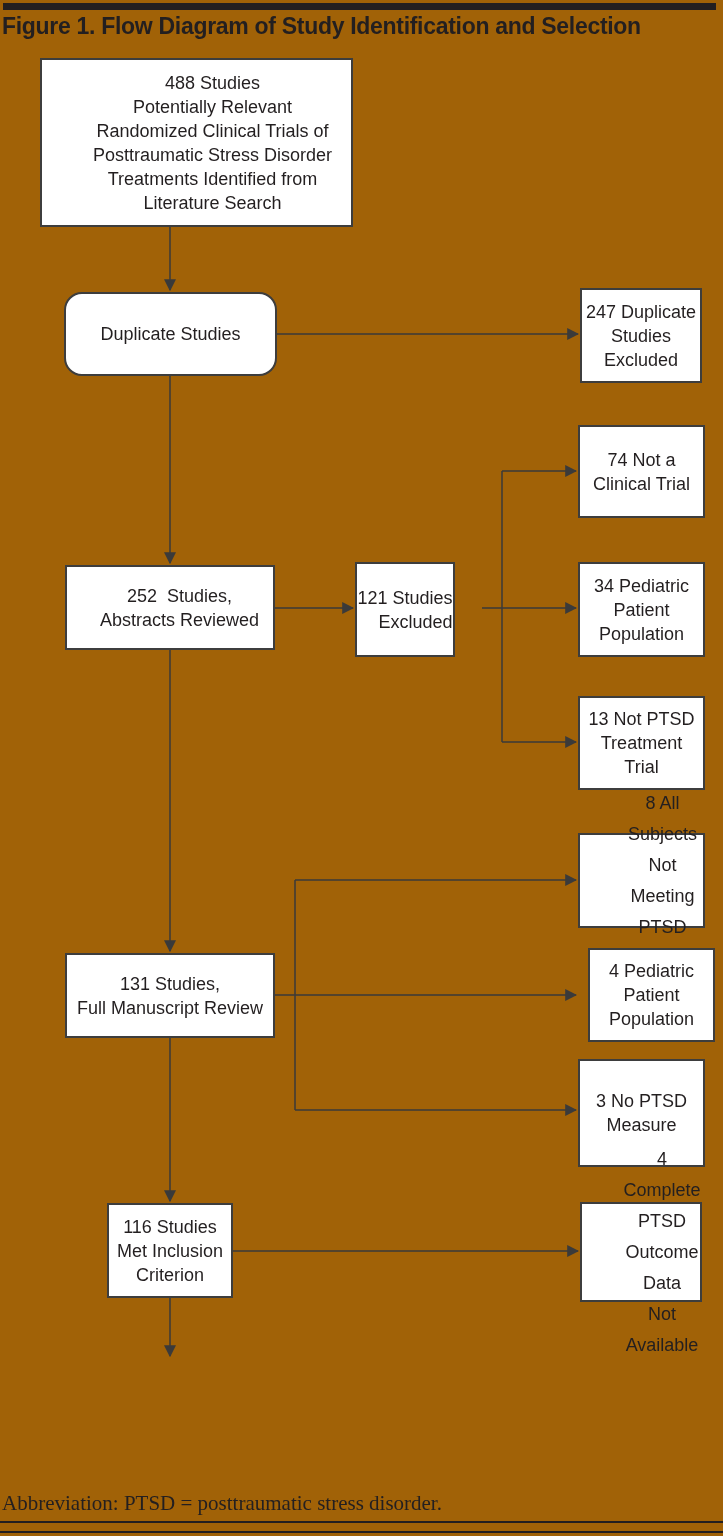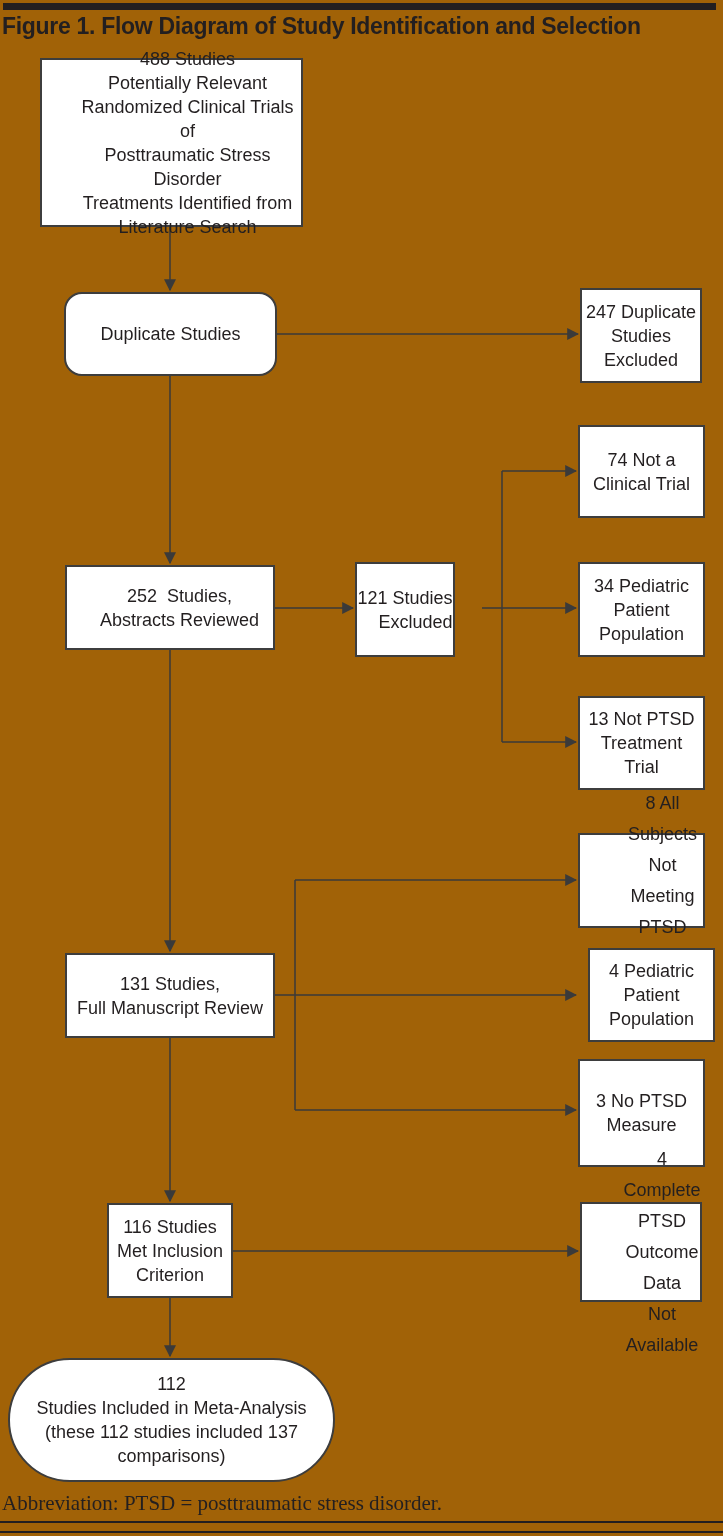--- a/index.html
+++ b/index.html
@@ -27,21 +27,21 @@
   }
   .node {
     position: absolute; box-sizing: border-box;
     border: 2px solid #3d3d3d; background: #ffffff;
     display: flex; align-items: center; justify-content: center;
     text-align: center; white-space: pre-wrap;
     font-size: 18px; line-height: 24px; color: #231f20;
   }
   .node.lh22 { line-height: 31px; padding-left: 42px; }
   .node.stadium { border-radius: 62px; }
-  #n-identified  { left: 40px;  top: 58px;   width: 263px; height: 169px; padding-left: 32px; }
+  #n-identified  { left: 40px;  top: 58px;   width: 313px; height: 169px; padding-left: 32px; }
   #n-duplicate   { left: 64px;  top: 292px;  width: 213px; height: 84px; border-radius: 18px;  }
   #n-dup-excl    { left: 580px; top: 288px;  width: 122px; height: 95px;  }
   #n-abstracts   { left: 65px;  top: 565px;  width: 210px; height: 85px; padding-left: 19px;  }
   #n-excl121     { left: 355px; top: 562px;  width: 100px; height: 95px; text-align: right;  }
   #n-notclinical { left: 578px; top: 425px;  width: 127px; height: 93px;  }
   #n-ped34       { left: 578px; top: 562px;  width: 127px; height: 95px;  }
   #n-notptsd     { left: 578px; top: 696px;  width: 127px; height: 94px;  }
   #n-manuscript  { left: 65px;  top: 953px;  width: 210px; height: 85px;  }
   #n-subj8       { left: 578px; top: 833px;  width: 127px; height: 95px;  }
   #n-ped4        { left: 578px; top: 948px;  width: 127px; height: 94px; margin-left: 10px;  }
@@ -126,22 +126,18 @@
 Population</div>
   <div class="node" id="n-nomeasure">3 No PTSD
 Measure</div>
   <div class="node" id="n-inclusion">116 Studies
 Met Inclusion
 Criterion</div>
   <div class="node lh22" id="n-outcome">4 Complete
 PTSD
 Outcome Data
 Not Available</div>
-  <div class="node stadium" id="n-meta">112
-Studies Included in Meta-Analysis
-(these 112 studies included 137
-comparisons)</div>
 
   <div id="footer-abbrev">Abbreviation: PTSD = posttraumatic stress disorder.</div>
   <div class="rule" id="rule-1"></div>
   <div class="rule" id="rule-2"></div>
 
 </div>
 
 </body></html>

